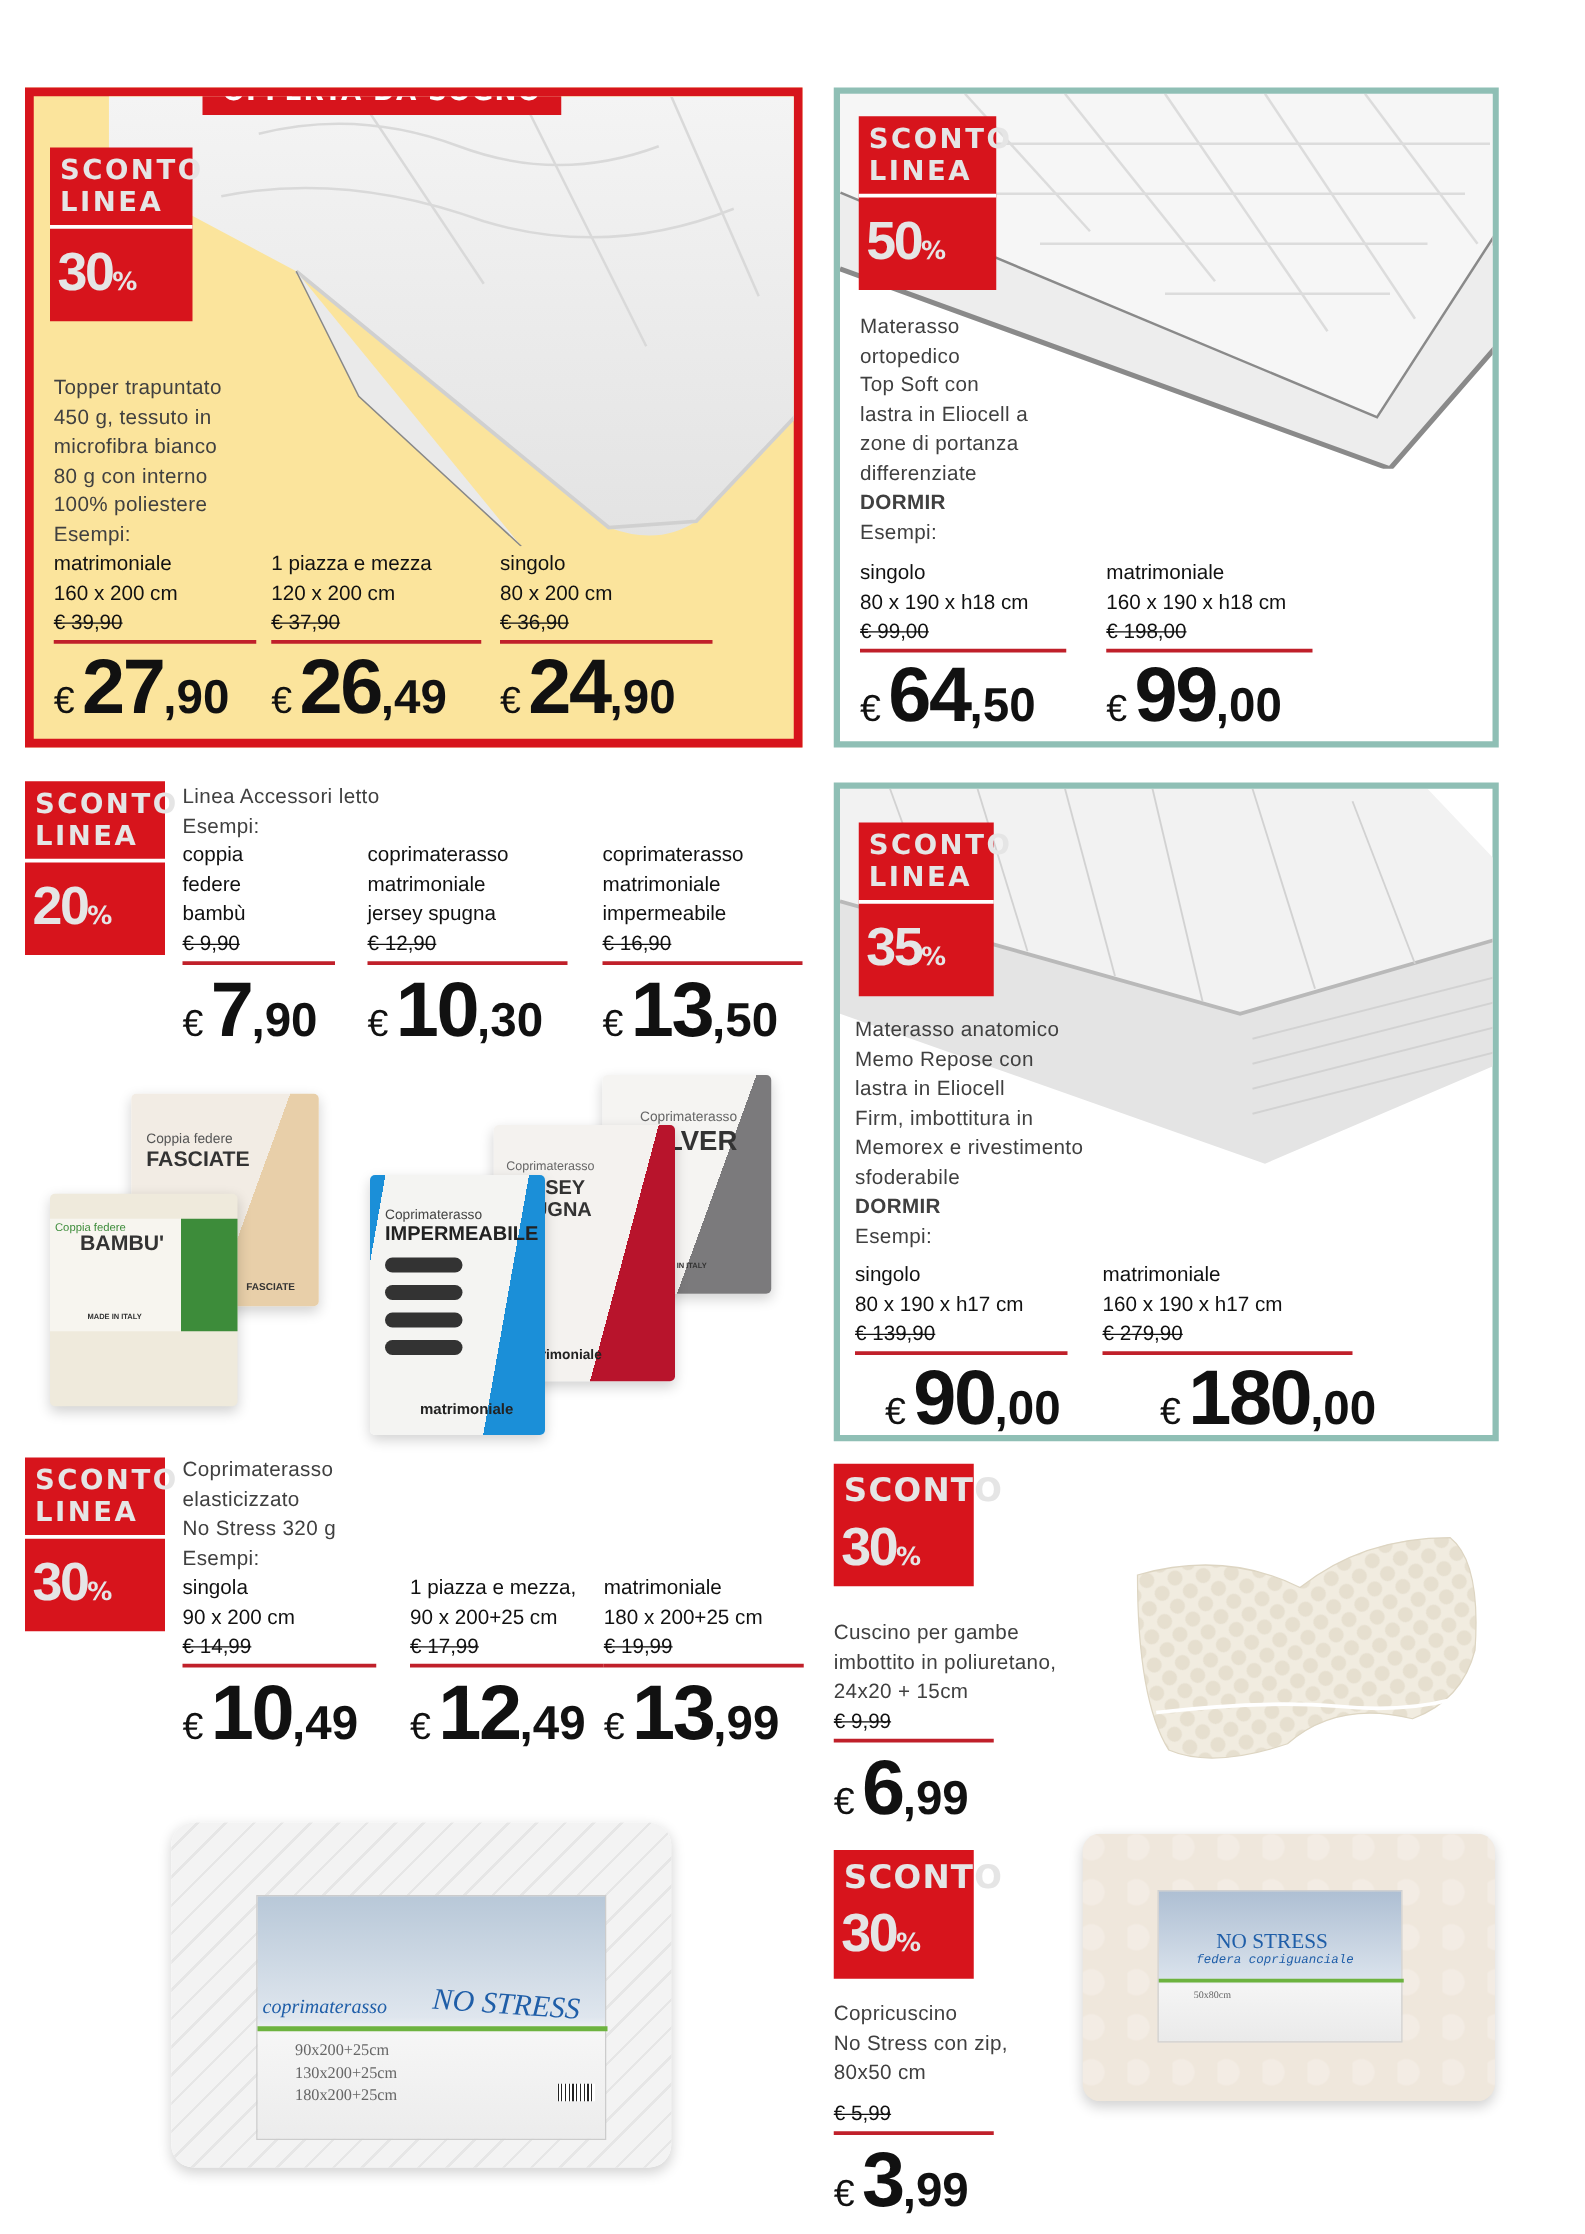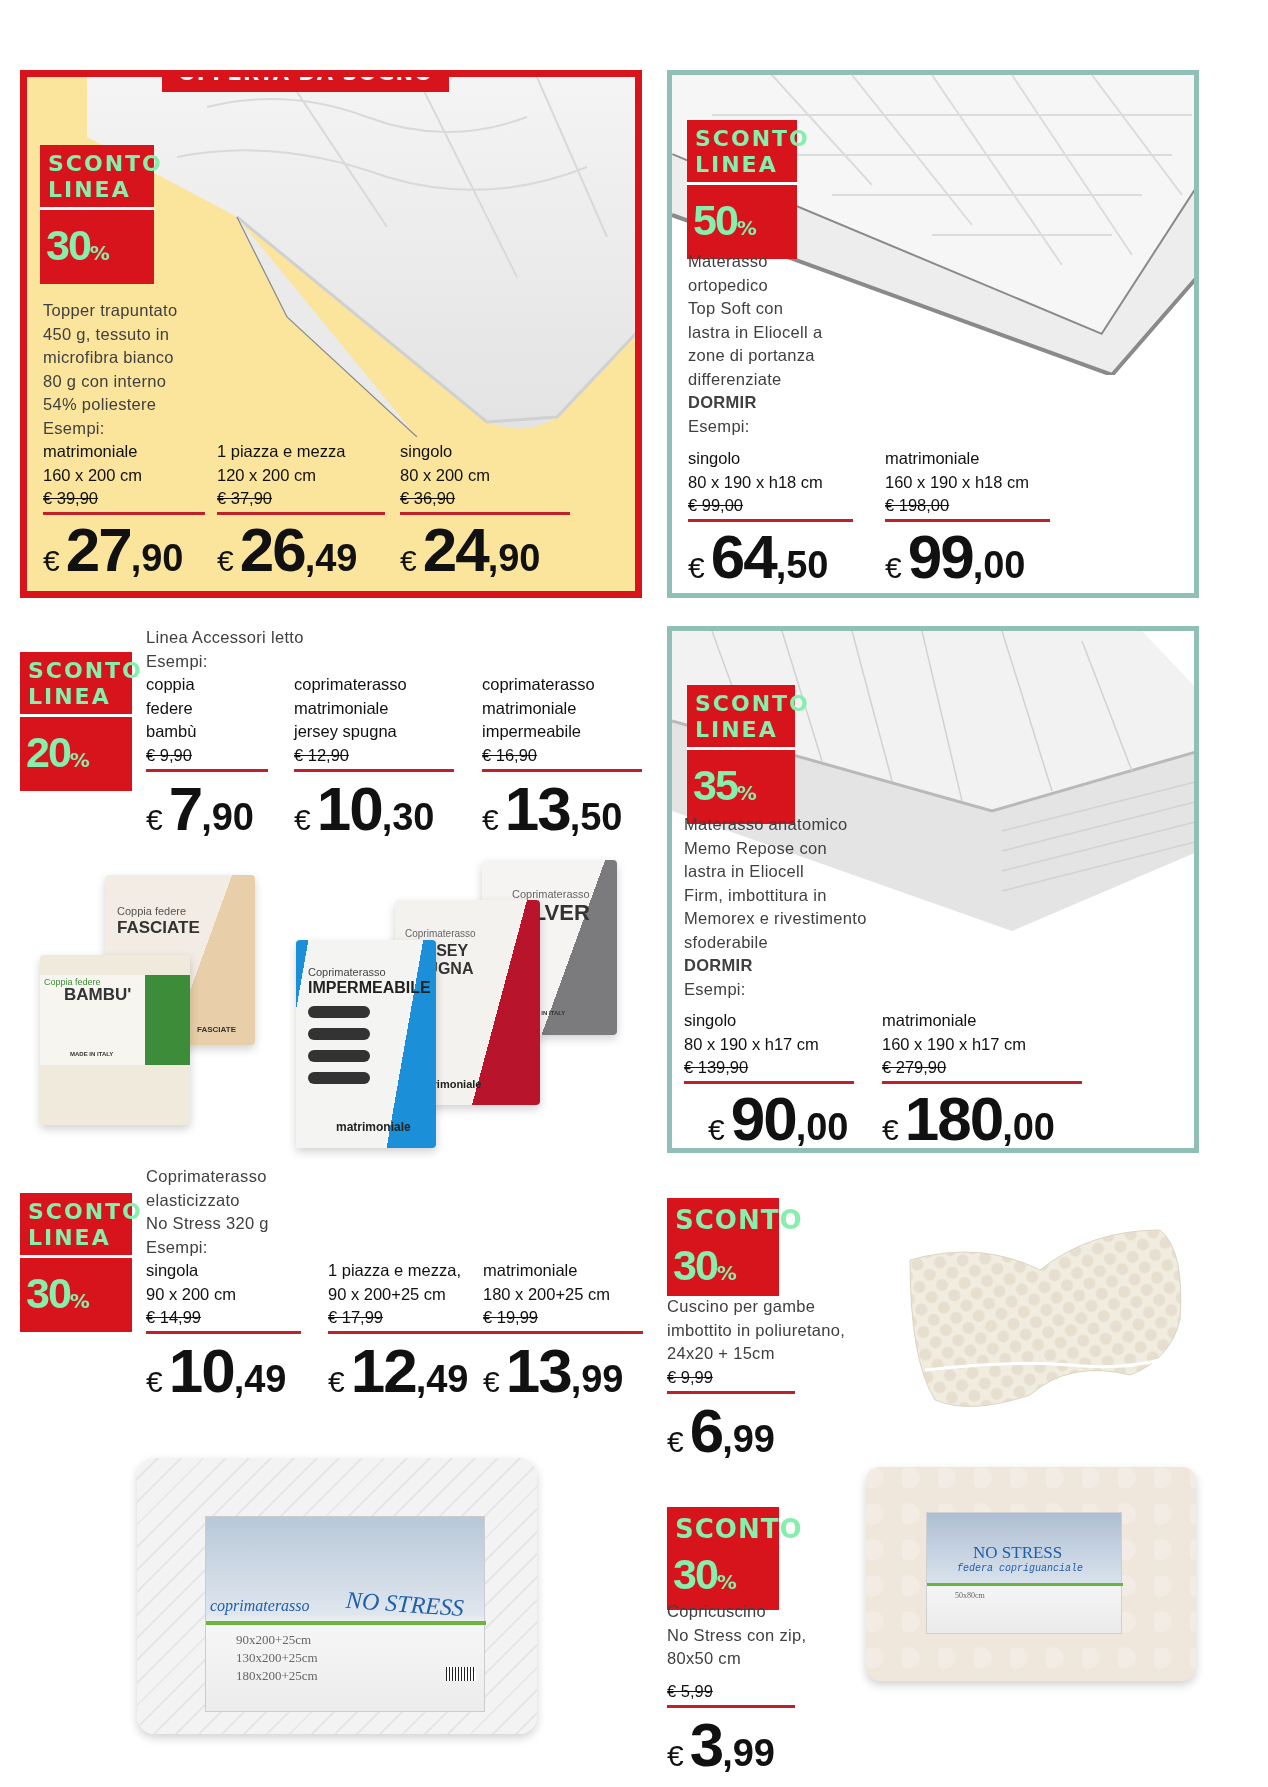--- a/index.html
+++ b/index.html
@@ -6,21 +6,21 @@
   html, body { width: 1268px; height: 1787px; background: #ffffff; overflow: hidden; }
   body { position: relative; font-family: "Liberation Sans", "DejaVu Sans", sans-serif; color: #111; }
 
   .abs { position: absolute; }
 
   
   .panel-red { border: 7px solid #d7141c; background: #fbe49c; overflow: hidden; }
   .panel-teal { border: 5px solid #8fbfb5; background: #ffffff; overflow: hidden; }
 
   
-  .badge { position: absolute; background: #d7141c; color: #86efac; font-family: "DejaVu Sans", sans-serif; font-weight: bold; margin-top: 27px; }
+  .badge { position: absolute; background: #d7141c; color: #e5e5e5; font-family: "DejaVu Sans", sans-serif; font-weight: bold; }
   .badge .top { display: block; border-bottom: 3px solid #fff; padding: 6px 8px 4px 8px; font-size: 22px; line-height: 26px; letter-spacing: 2px; }
   .badge .top span { display: block; }
   .badge .pct { display: block; padding: 0 8px 4px 6px; }
   .badge .pct .num { font-size: 43px; line-height: 70px; letter-spacing: -2px; font-family: Liberation Sans, sans-serif; }
   .badge .pct .sym { font-size: 20px; }
   .badge.simple .top { border-bottom: none; font-size: 26px; line-height: 28px; padding: 8px 8px 0 8px; letter-spacing: 1px; }
   .badge.simple .pct { padding-top: 0; }
   .badge.simple .pct .num { line-height: 62px; }
 
   .banner { position: absolute; background: #d7141c; color: #fff; font-family: "DejaVu Sans", sans-serif; font-weight: bold; font-size: 21px; letter-spacing: 1px; padding: 6px 16px; line-height: 26px; }
@@ -73,21 +73,21 @@
       <span>LINEA</span>
     </span>
     <span class="pct"><span class="num">30</span><span class="sym">%</span></span>
   </div>
 
   <div class="abs desc" style="left:16px; top:222px;">
     <div>Topper trapuntato</div>
     <div>450 g, tessuto in</div>
     <div>microfibra bianco</div>
     <div>80 g con interno</div>
-    <div>54% poliestere</div>
+    <div>100% poliestere</div>
     <div>Esempi:</div>
   </div>
 
   <div class="abs" style="left:16px; top:363px; width:162px;">
     <div class="variant-label">matrimoniale</div>
     <div class="variant-label">160 x 200 cm</div>
     <div class="old">€ 39,90</div>
     <div class="rule"></div>
     <div class="price" style="margin-top:4px;"><span class="cur">€</span><span class="int">27</span><span class="dec">,90</span></div>
   </div>
@@ -273,21 +273,21 @@
     <div class="variant-label">80 x 190 x h17 cm</div>
     <div class="old">€ 139,90</div>
     <div class="rule"></div>
     <div class="price" style="margin-top:4px;margin-left:24px;"><span class="cur">€</span><span class="int">90</span><span class="dec">,00</span></div>
   </div>
   <div class="abs" style="left:210px; top:378px; width:200px;">
     <div class="variant-label">matrimoniale</div>
     <div class="variant-label">160 x 190 x h17 cm</div>
     <div class="old">€ 279,90</div>
     <div class="rule"></div>
-    <div class="price" style="margin-top:4px;"><span class="cur">€</span><span class="int">180</span><span class="dec">,00</span></div>
+    <div class="price" style="margin-top:4px;margin-left:46px;"><span class="cur">€</span><span class="int">180</span><span class="dec">,00</span></div>
   </div>
 </div>
 
 <div class="badge" style="left:20px; top:1166px; width:112px;">
   <span class="top">
     <span>SCONTO</span>
     <span>LINEA</span>
   </span>
   <span class="pct"><span class="num">30</span><span class="sym">%</span></span>
 </div>

